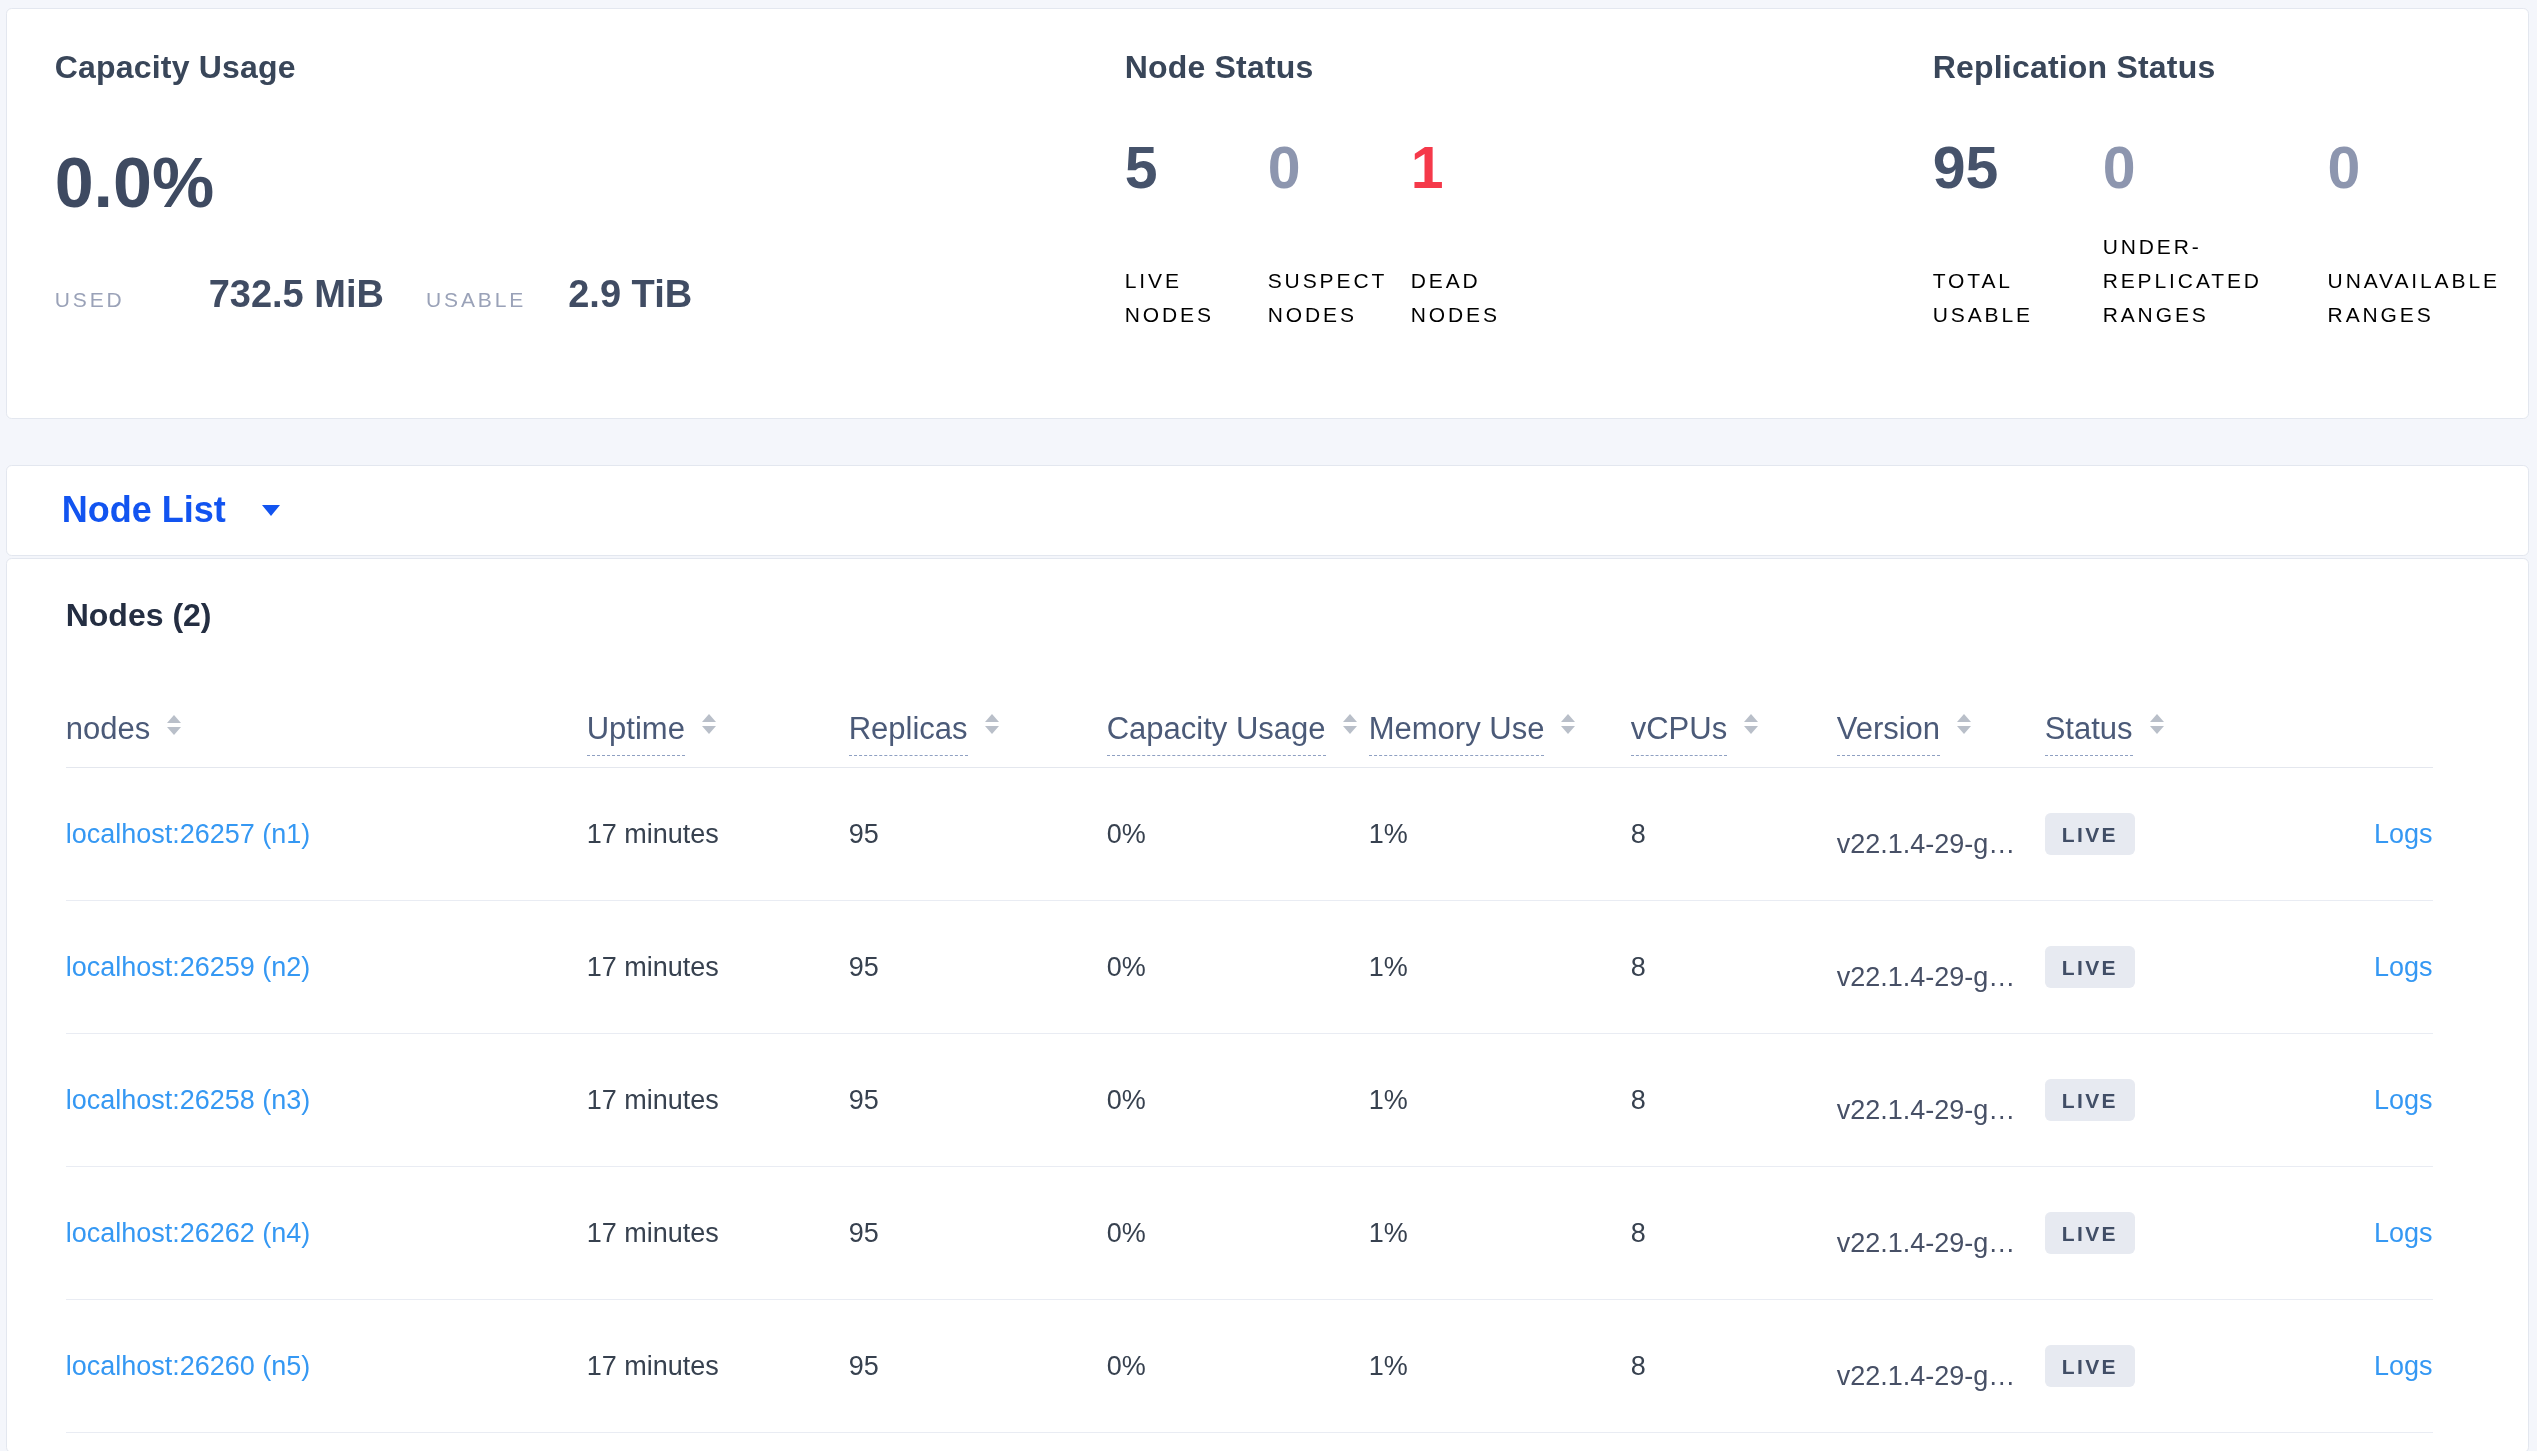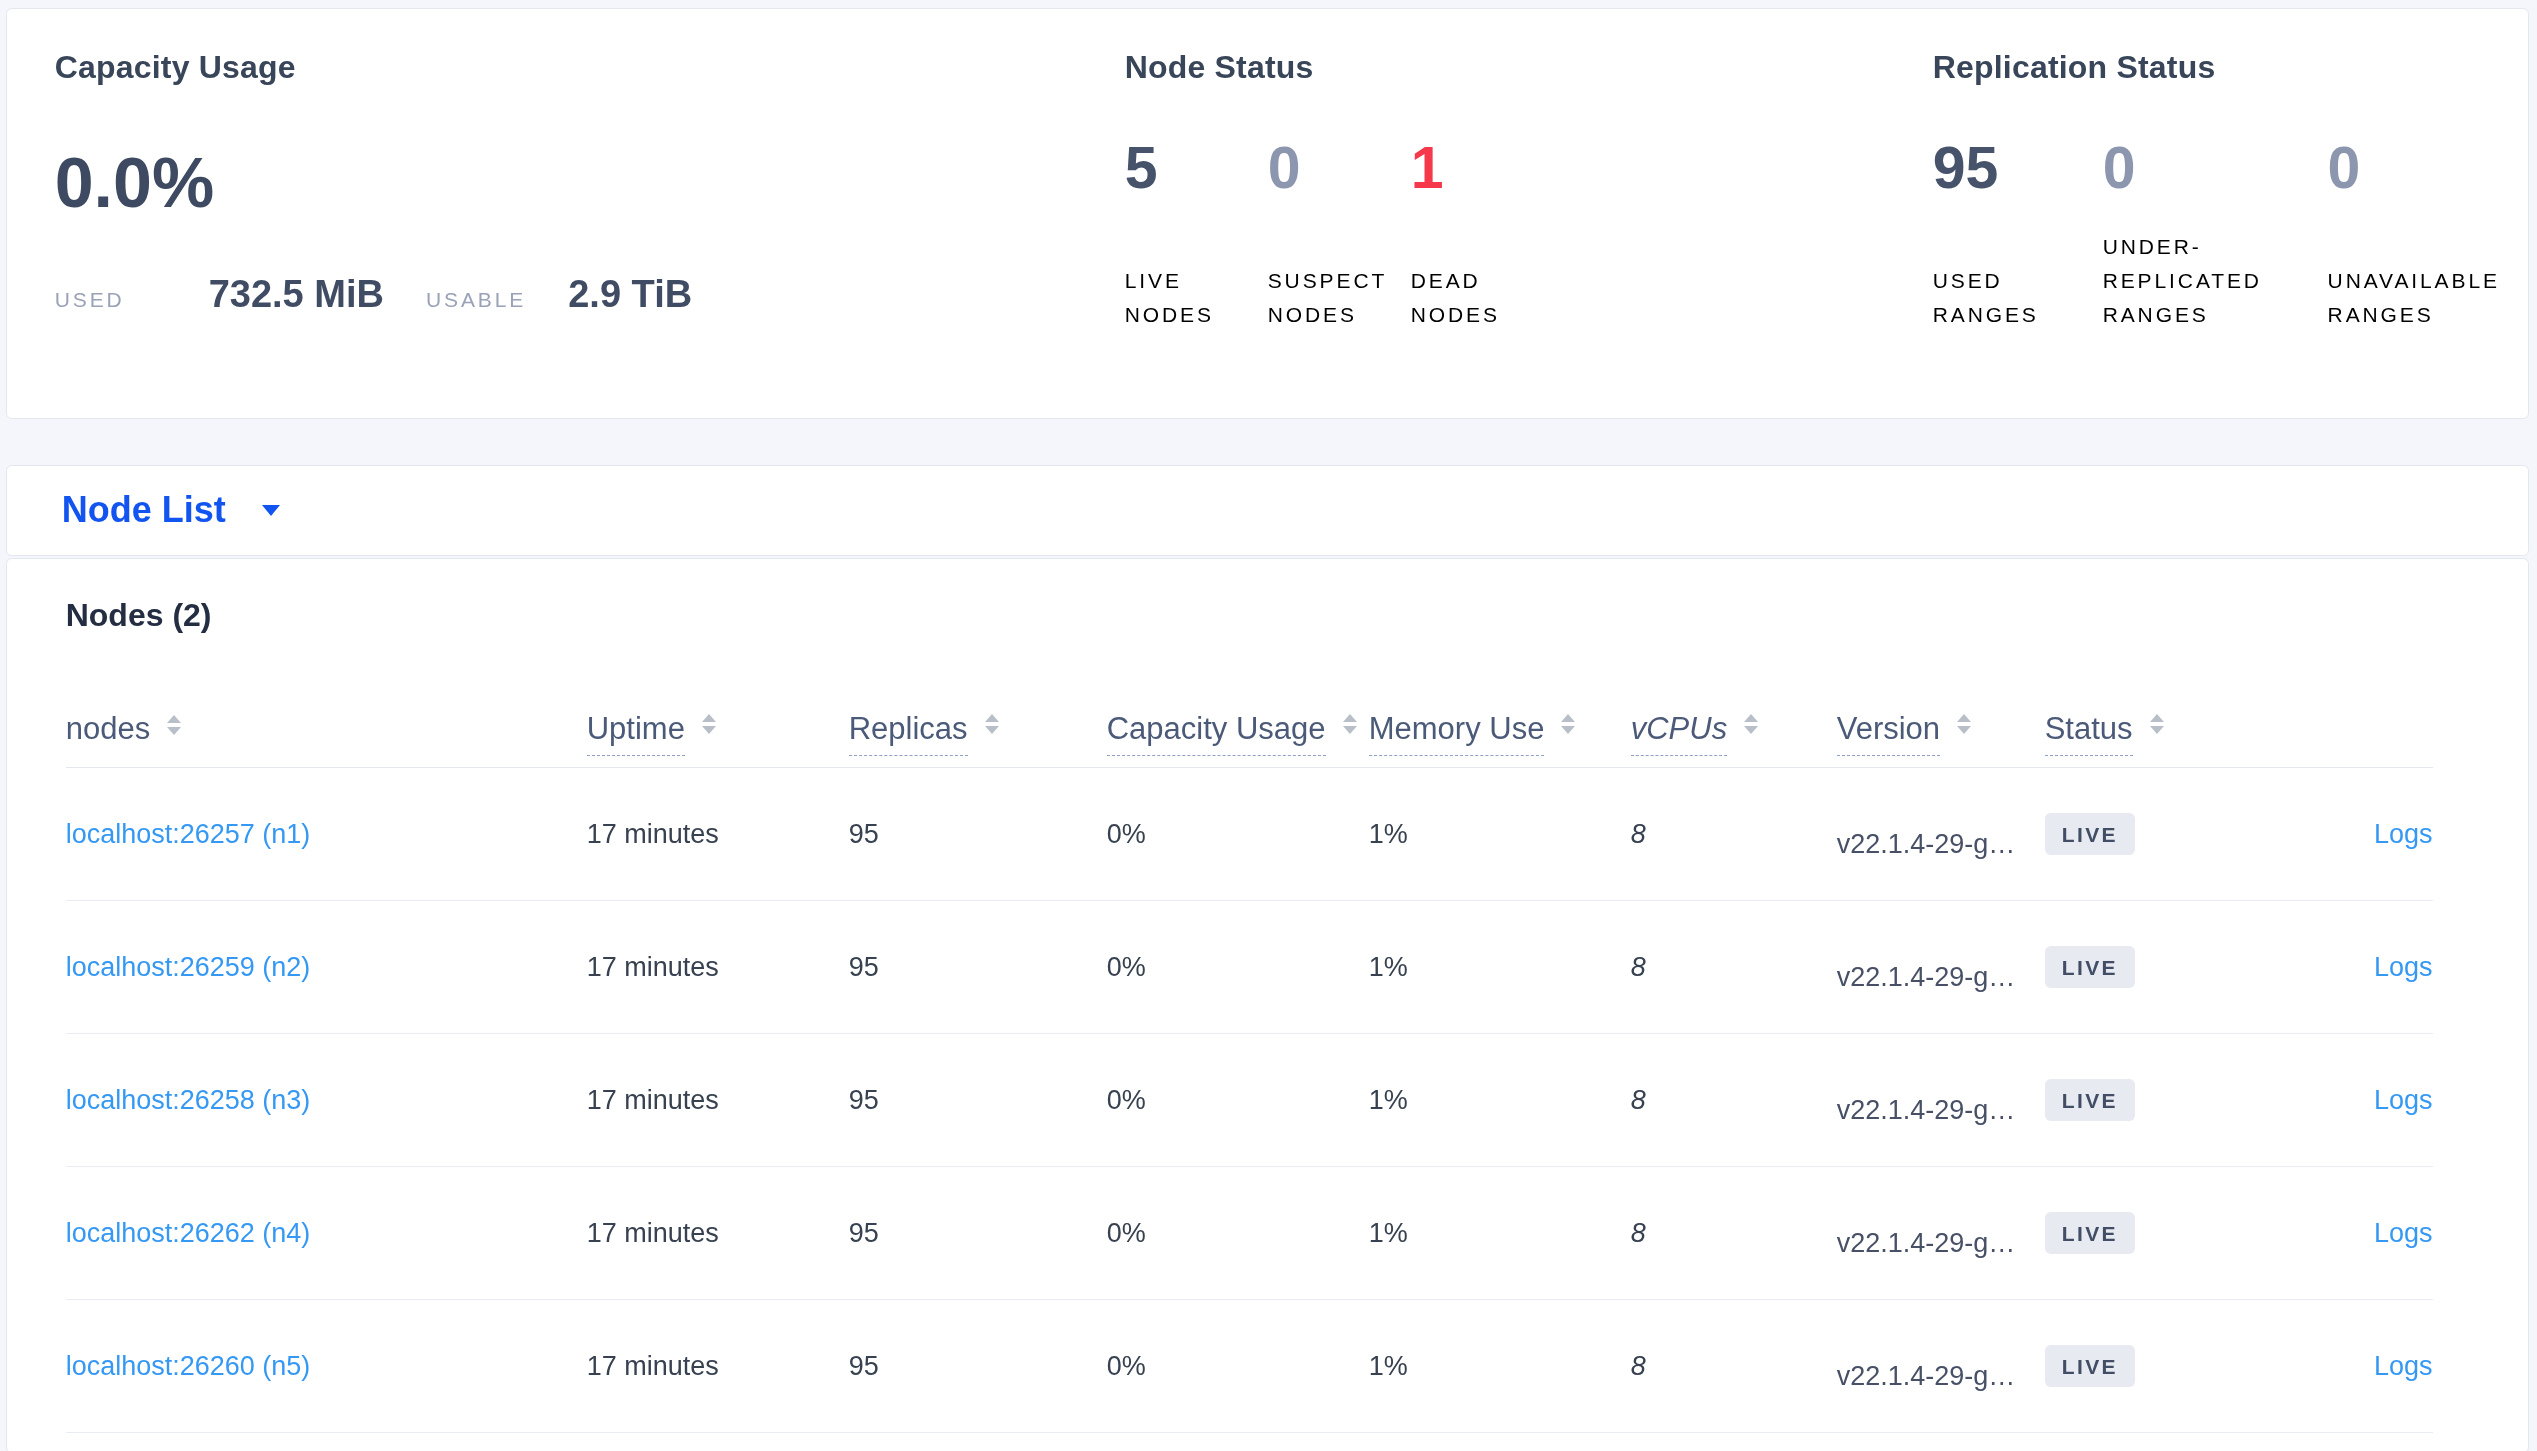--- a/index.html
+++ b/index.html
@@ -50,21 +50,21 @@
   .selector-label { font-size:36px; font-weight:600; color:#1254f0; }
   .caret-down { width:0; height:0; margin-left:36px; border-left:9.5px solid transparent;
                 border-right:9.5px solid transparent; border-top:11.4px solid #1254f0; }
 
   
   .table-heading { font-size:32px; font-weight:600; color:#242e42; }
   .thead { display:flex; align-items:center; margin-top:65px; height:69px; border-bottom:1.9px solid #e4e7ee; }
   .trow  { display:flex; align-items:center; height:133px; border-bottom:1.9px solid #e9ecf3; }
   .cell { font-size:27px; color:#37414f; }
   .col-nodes{width:521px;} .col-uptime{width:262px;} .col-replicas{width:258px;}
-  .col-capacity{width:262px;} .col-memory{width:262px;} .col-vcpus{width:206px;font-style:italic;}
+  .col-capacity{width:262px;} .col-memory{width:262px;} .col-vcpus{width:206px;}
   .col-version{width:208px;} .col-status{width:195px;} .col-logs{flex:1; text-align:right;}
 
   .th { display:flex; align-items:flex-start; font-size:31px; color:#4b5a78; font-weight:500; }
   .th-text { padding-bottom:8.6px; }
   .th-sortable { border-bottom:1.9px dashed #8fa0c2; }
   .sort-icon { display:inline-flex; flex-direction:column; align-items:center; margin-left:17px; margin-top:3.8px; }
   .sort-up { width:0; height:0; border-left:7.6px solid transparent; border-right:7.6px solid transparent;
              border-bottom:8.6px solid #b9bfc9; margin-bottom:3.8px; }
   .sort-down { width:0; height:0; border-left:7.6px solid transparent; border-right:7.6px solid transparent;
                border-top:8.6px solid #b9bfc9; }
@@ -108,21 +108,21 @@
         <div class="stat-label">DEAD NODES</div>
       </div>
     </div>
   </div>
 
   <div id="replication-section" class="section">
     <div class="section-title">Replication Status</div>
     <div class="stats-row">
       <div class="stat-col c0">
         <div class="stat-value v-dark">95</div>
-        <div class="stat-label">USED RANGES</div>
+        <div class="stat-label">TOTAL USABLE</div>
       </div>
       <div class="stat-col c1">
         <div class="stat-value v-muted">0</div>
         <div class="stat-label">UNDER-REPLICATED RANGES</div>
       </div>
       <div class="stat-col c2">
         <div class="stat-value v-muted">0</div>
         <div class="stat-label">UNAVAILABLE RANGES</div>
       </div>
     </div>

